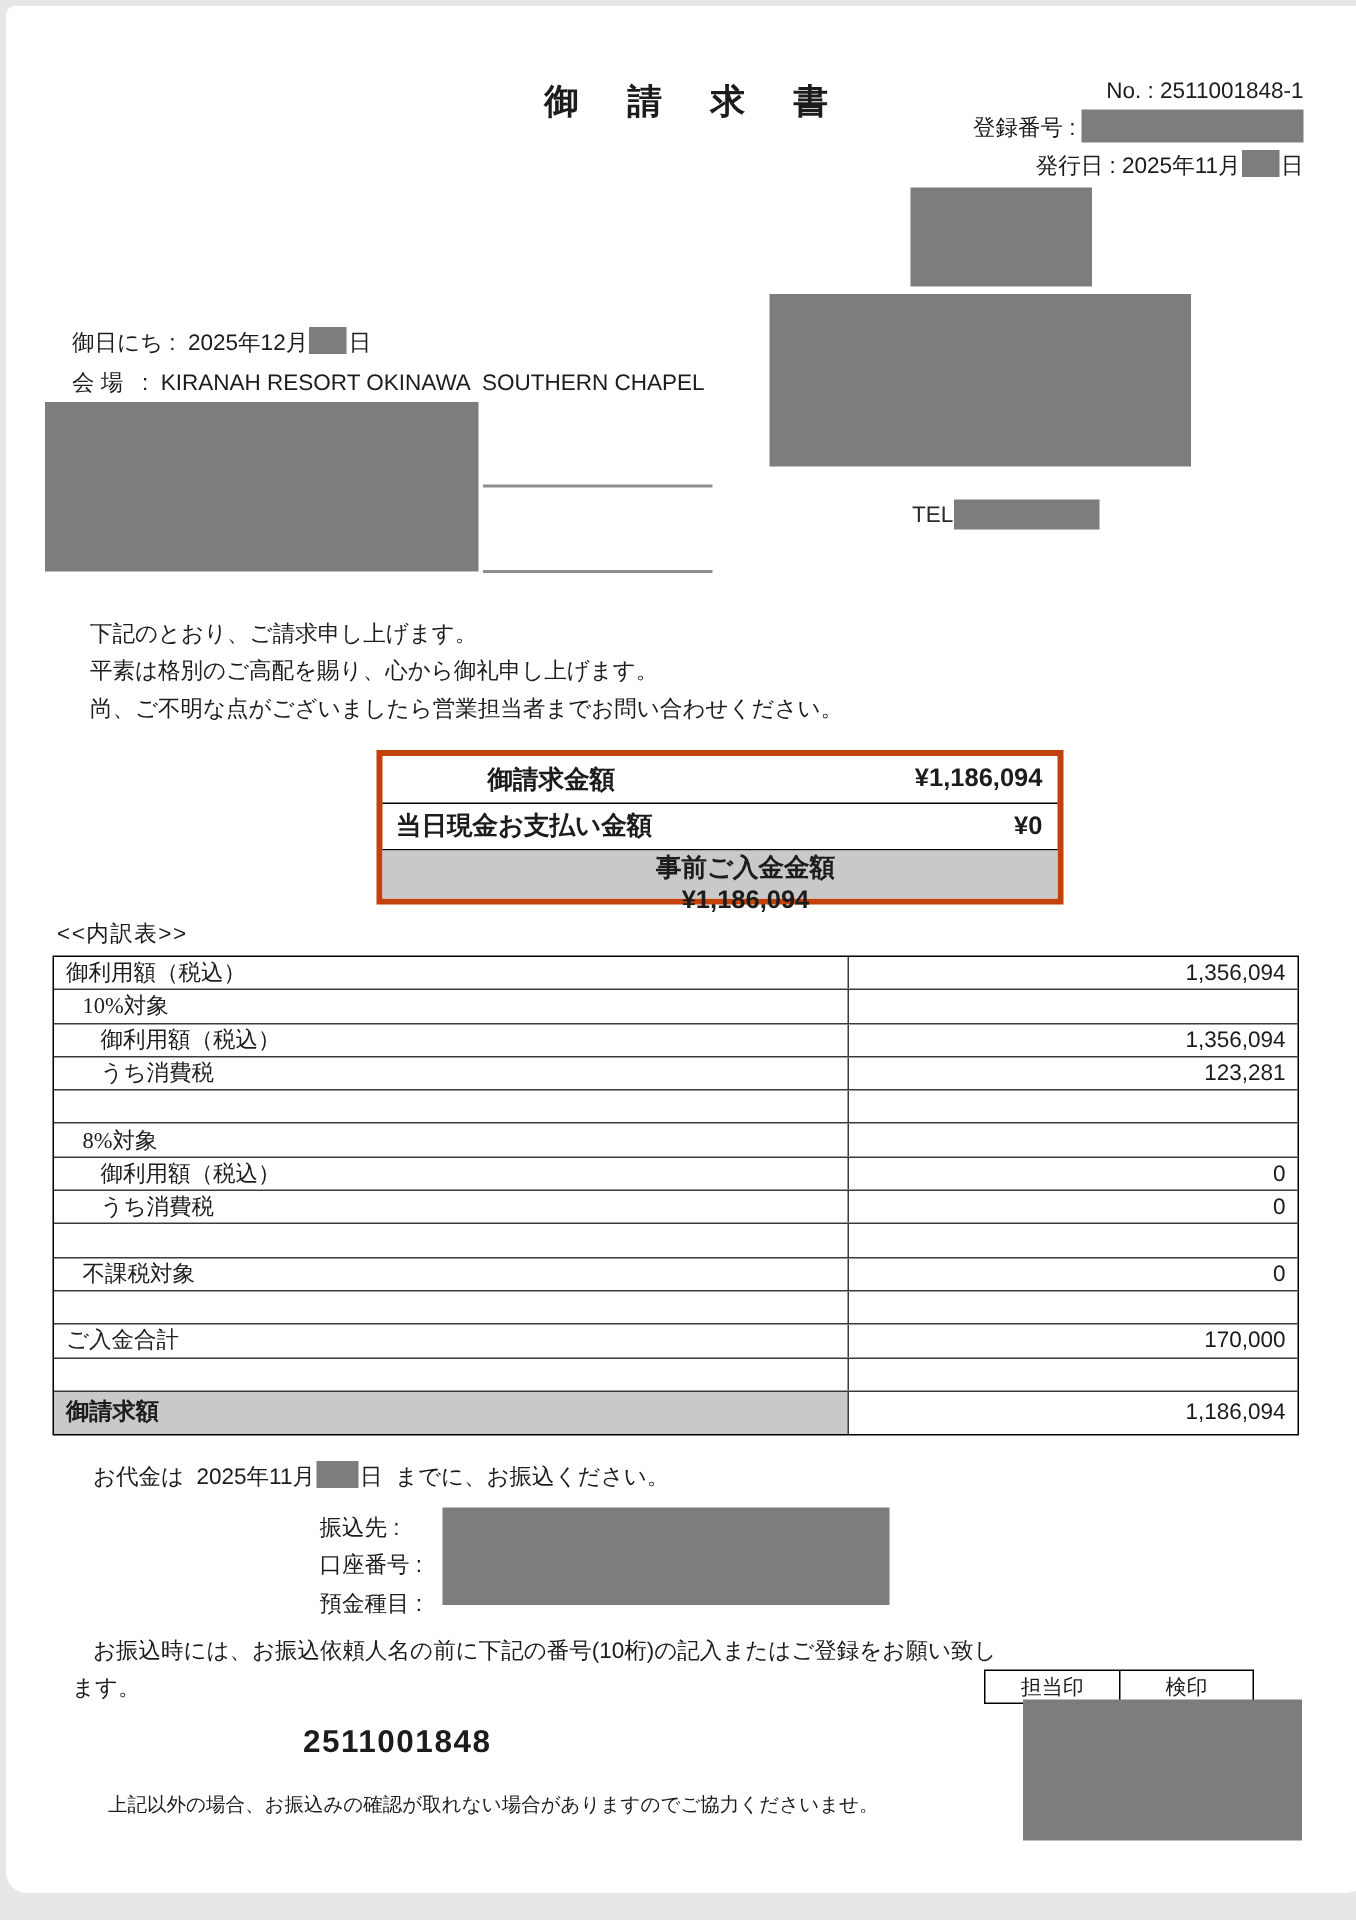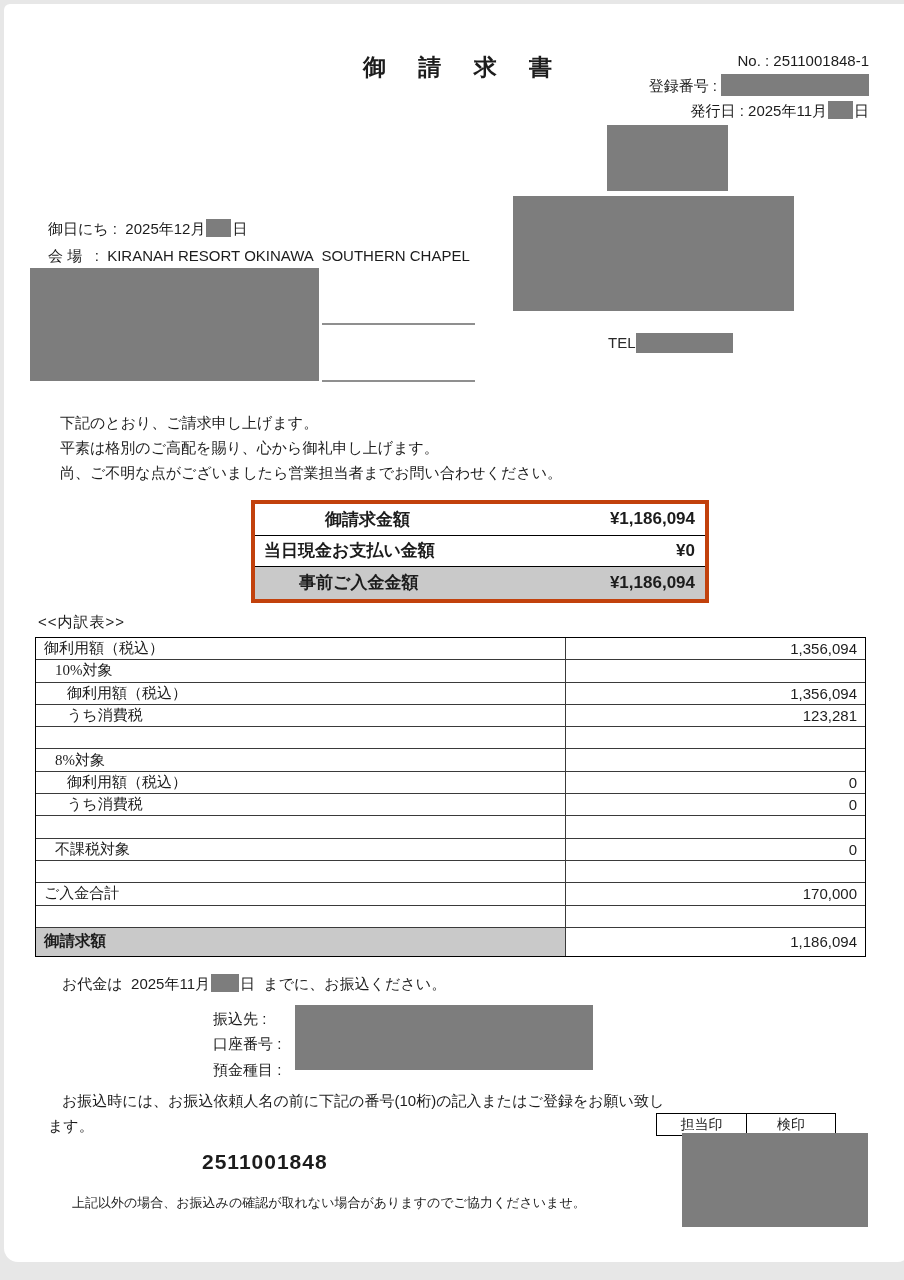--- a/index.html
+++ b/index.html
@@ -39,21 +39,21 @@
   .summary{left:203px;top:496px;width:458px;border:4px solid #c2410c;box-sizing:border-box;margin-left:44px;}
   .summary .srow{
     display:flex;align-items:center;justify-content:space-between;
     height:31.6px;border-bottom:1.5px solid #000;box-sizing:border-box;
     font-size:17px;font-weight:700;padding-right:10px;
   }
   .summary .srow:last-child{border-bottom:none;}
   .summary .srow:nth-child(1){padding-left:70px;}
   .summary .srow:nth-child(2){padding-left:9px;}
   .summary .srow:nth-child(3){padding-left:44px;}
-  .summary .srow.hl{background:var(--highlight,#c9c9c9);}
+  .summary .srow.hl{background:var(--highlight,#c9c9c9);flex-direction:column;}
   
   .bd-heading{left:34px;top:609px;font-size:15px;letter-spacing:1px;}
   .breakdown{left:31px;top:633px;width:831px;border:1.5px solid #000;box-sizing:border-box;background:#fff;}
   .breakdown .brow{display:flex;height:22.3px;border-bottom:1px solid #3a3a3a;box-sizing:border-box;font-size:15px;}
   .breakdown .brow:last-child{border-bottom:none;height:28px;}
   .breakdown .bcell-l{
     width:530px;box-sizing:border-box;border-right:1px solid #3a3a3a;
     display:flex;align-items:center;font-family:Liberation Serif, serif;
   }
   .breakdown .bcell-r{flex:1;display:flex;align-items:center;justify-content:flex-end;padding-right:8px;}

